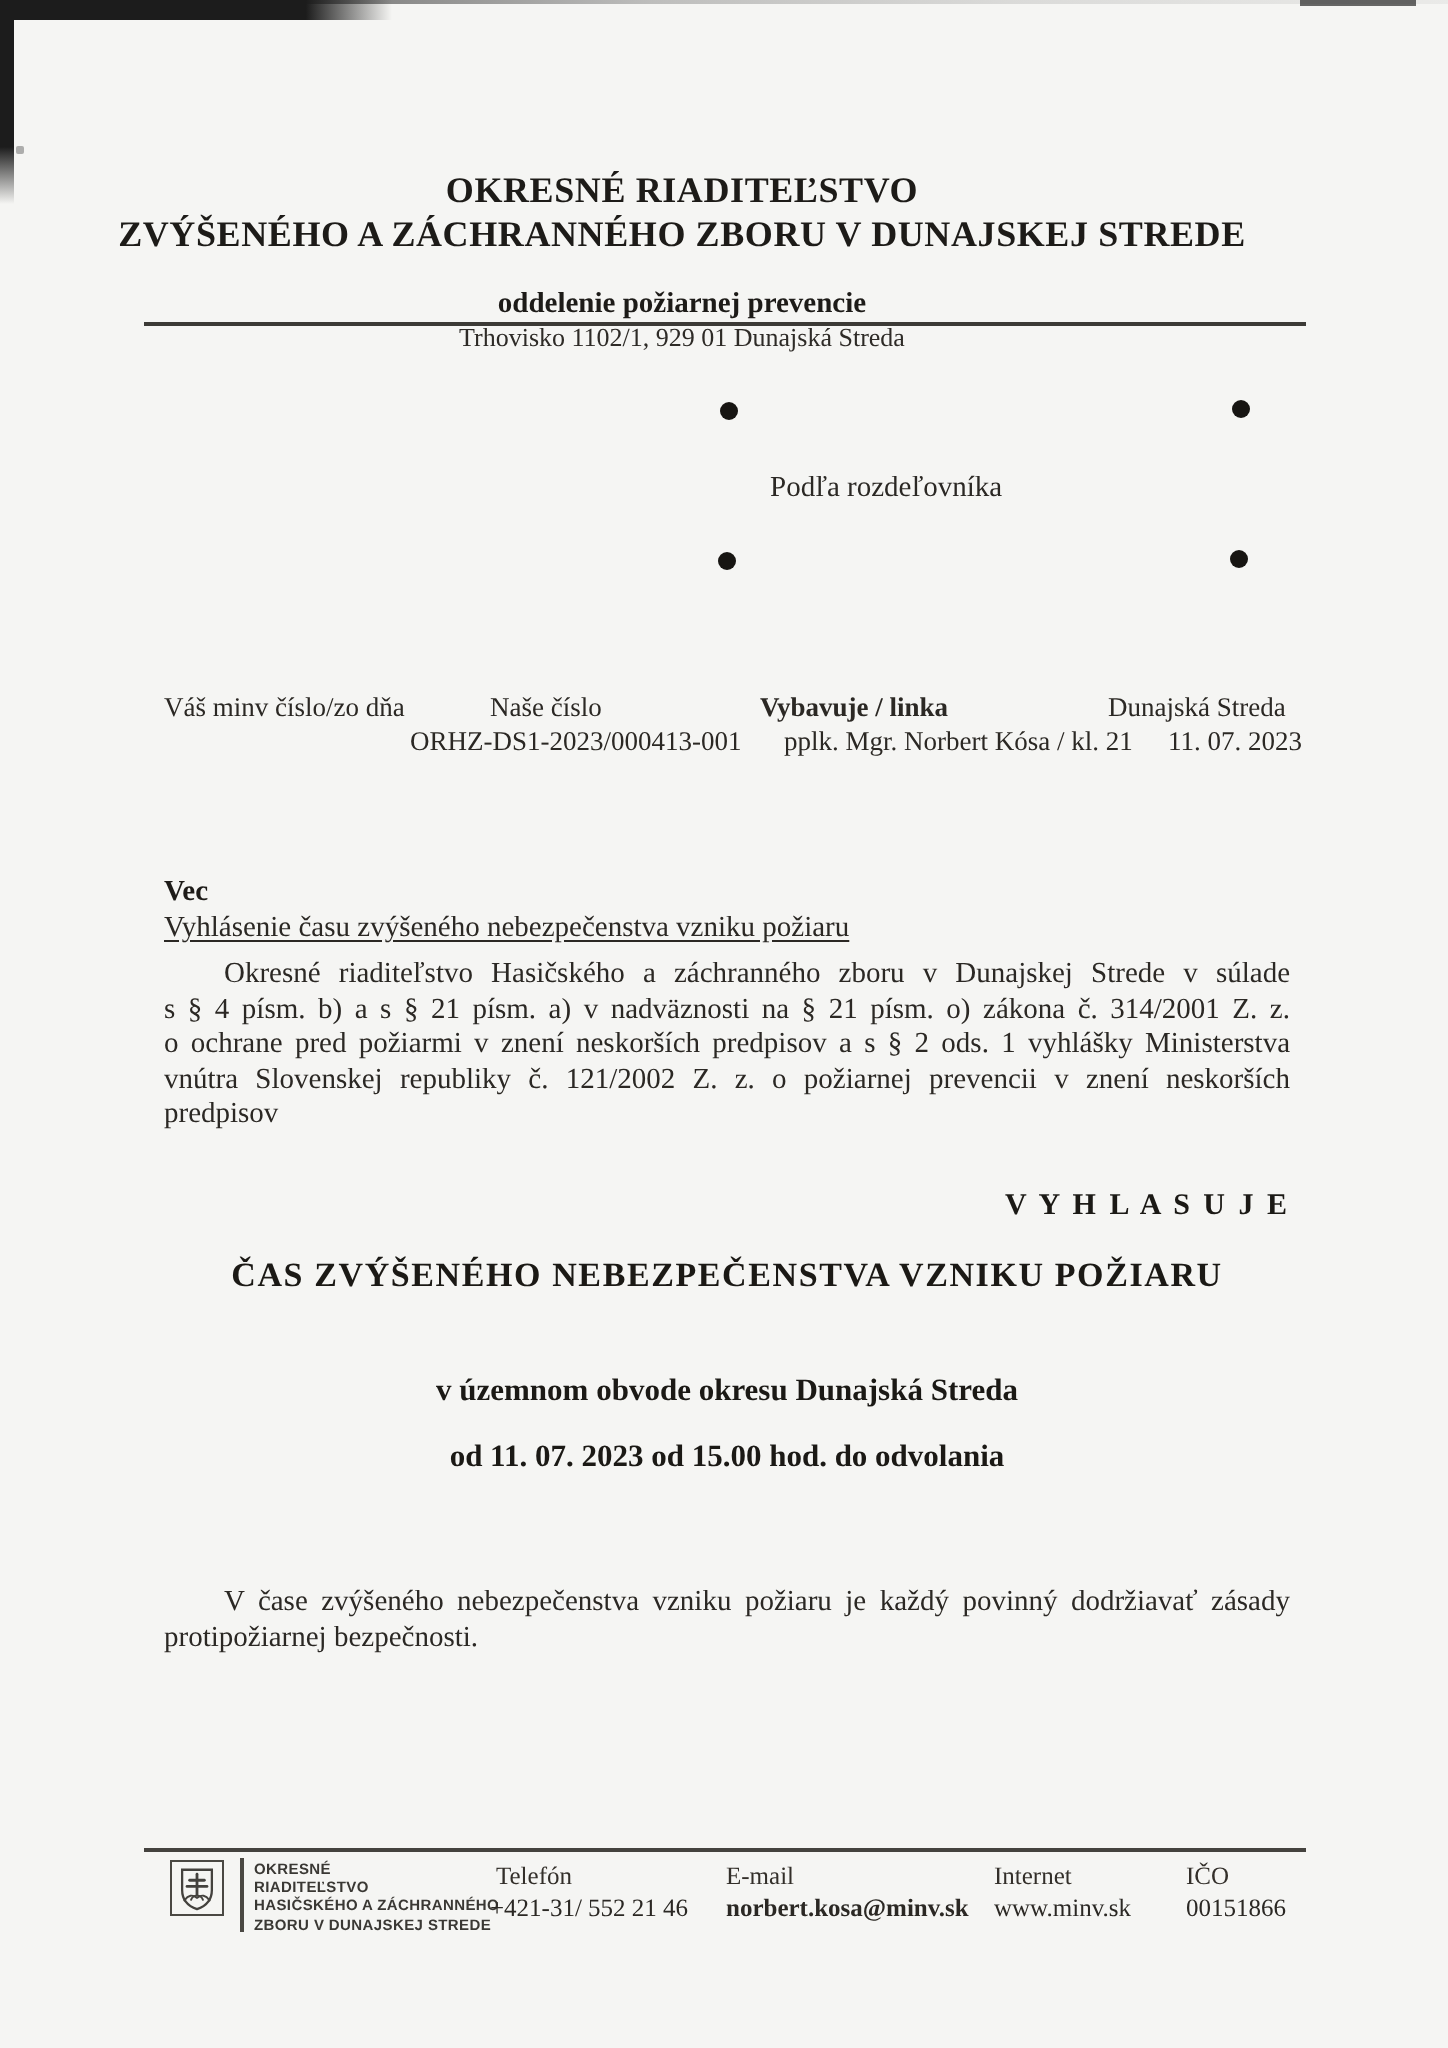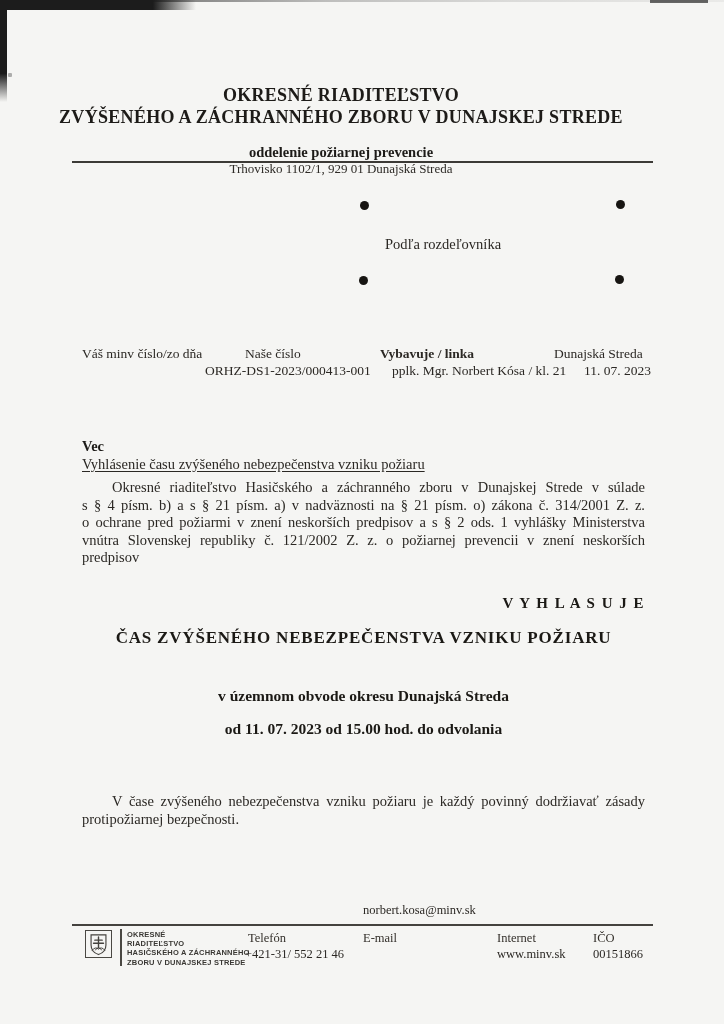--- a/index.html
+++ b/index.html
@@ -61,21 +61,21 @@
   .validity{top:720px;font-size:15.5px;font-weight:bold;}
 
   
   .footer-rule{position:absolute;top:924px;left:72px;width:581px;height:2px;background:#44423e;}
   .logo-box{position:absolute;top:930px;left:85px;width:27px;height:28px;border:1.4px solid #4a4843;box-sizing:border-box;display:flex;align-items:center;justify-content:center;}
   .footer-divider{position:absolute;top:929px;left:120px;width:2px;height:37px;background:#4a4843;}
   .footer-org{position:absolute;top:930px;left:127px;font-family:"Liberation Sans", sans-serif;font-size:7.5px;font-weight:bold;line-height:9.2px;letter-spacing:.2px;color:#3a3834;}
   .f-label{position:absolute;font-size:12.5px;color:#332f2a;white-space:nowrap;}
   .f-value{position:absolute;font-size:12.5px;color:#2b2824;white-space:nowrap;}
   .f-tel-l{top:931px;left:248px;} .f-tel-v{top:947px;left:245px;}
-  .f-mail-l{top:931px;left:363px;} .f-mail-v{top:903px;left:363px;}
+  .f-mail-l{top:931px;left:363px;} .f-mail-v{top:947px;left:363px;font-weight:bold;}
   .f-web-l{top:931px;left:497px;} .f-web-v{top:947px;left:497px;}
   .f-ico-l{top:931px;left:593px;} .f-ico-v{top:947px;left:593px;}
 </style>
 </head>
 <body>
 
 <div class="edge-top-hairline"></div>
 <div class="edge-top-block"></div>
 <div class="edge-left-block"></div>
 <div class="edge-top-dash"></div>

